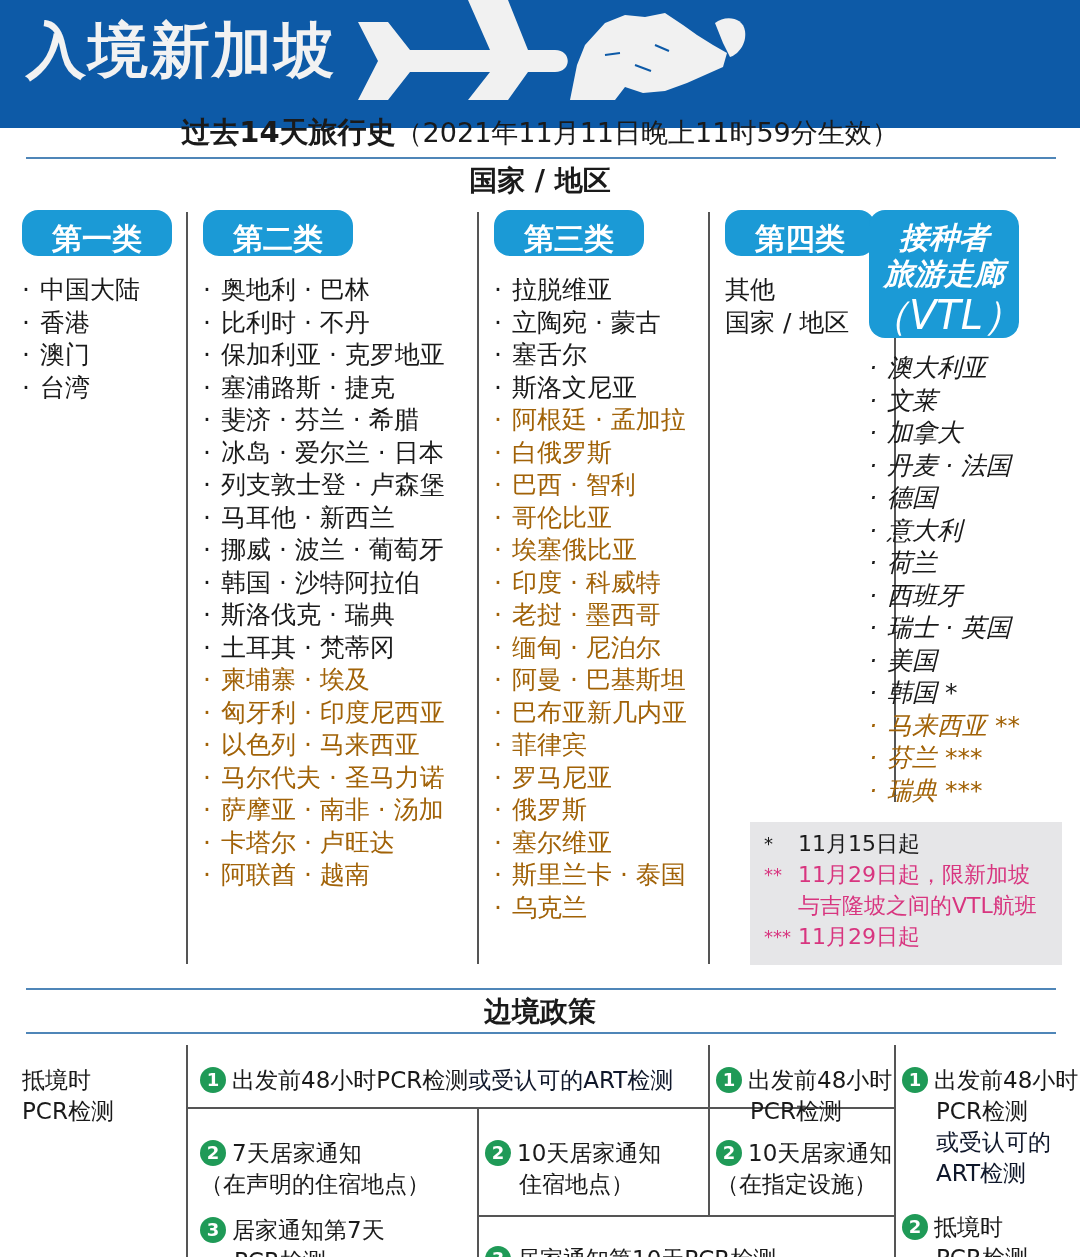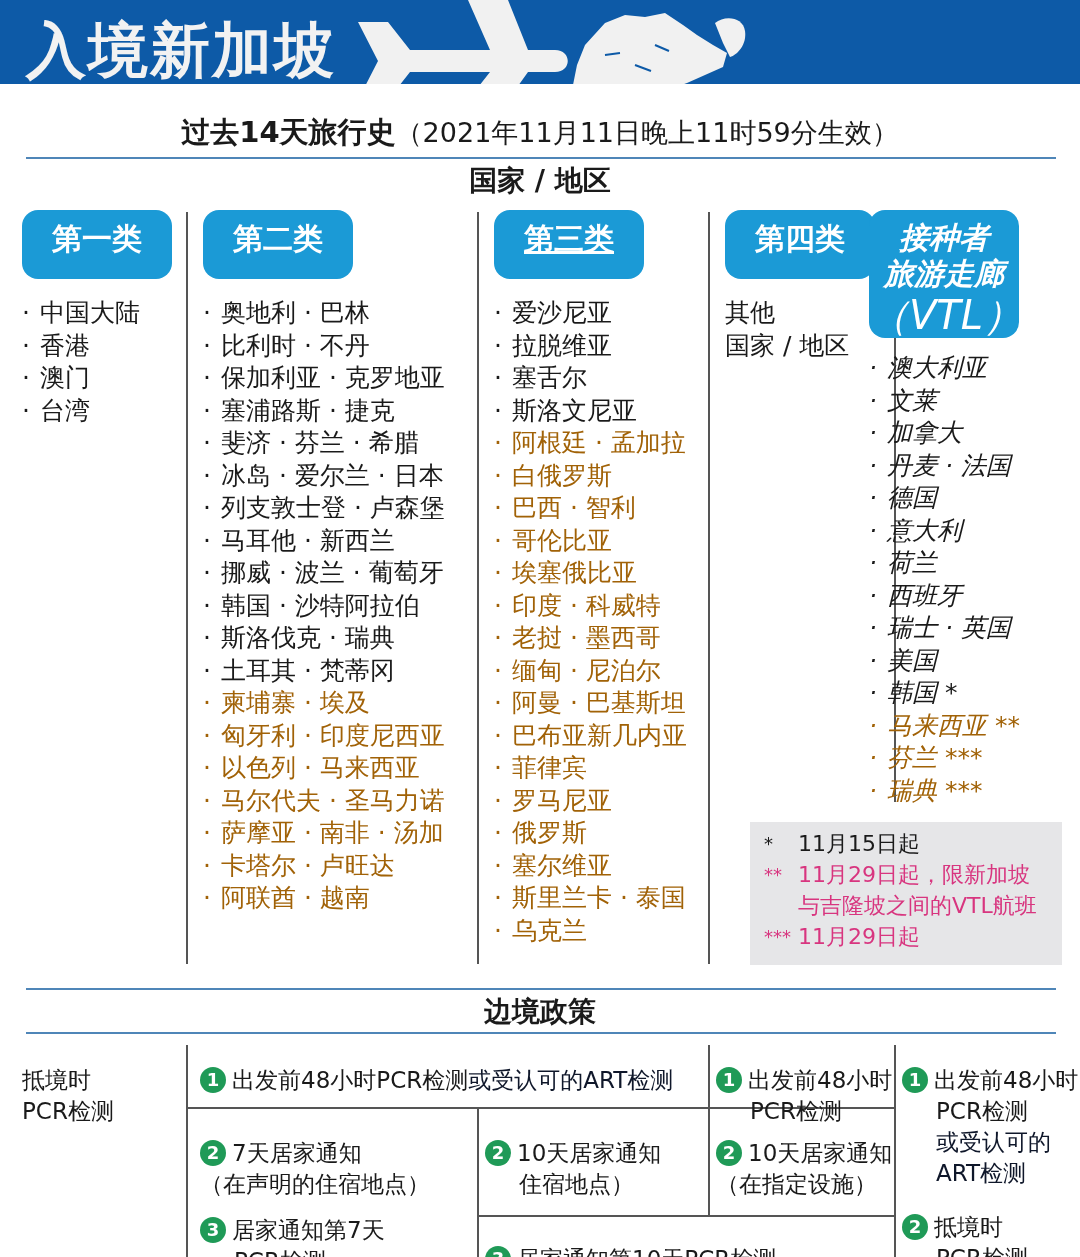--- a/index.html
+++ b/index.html
@@ -1,35 +1,35 @@
 <!DOCTYPE html>
 <html><head>
 <meta charset="utf-8">
 <style>
   * { box-sizing: border-box; margin: 0; padding: 0; }
   html, body { width: 1080px; height: 1257px; background: #ffffff; overflow: hidden; }
   body { font-family: "DejaVu Sans", "Liberation Sans", sans-serif; color: #1a1a1a; position: relative; }
 
   
-  .banner { position: absolute; left: 0; top: 0; width: 1080px; height: 84px; background: #0d5aa7; overflow: hidden; }
+  .banner { position: absolute; left: 0; top: 0; width: 1080px; height: 128px; background: #0d5aa7; overflow: hidden; }
   .banner-title { position: absolute; left: 26px; top: 14px; font-size: 60px; font-weight: bold; color: #f2f2f2; letter-spacing: 2px; line-height: 72px; }
   .banner-plane { position: absolute; left: 350px; top: 0; width: 220px; height: 100px; }
   .banner-map { position: absolute; left: 565px; top: 5px; width: 185px; height: 95px; }
 
   
   .subtitle { position: absolute; left: 0; top: 110px; width: 1080px; text-align: center; font-size: 29px; line-height: 44px; }
   .subtitle .bold { font-weight: bold; }
   .subtitle .normal { font-size: 27px; text-align: right; }
   .rule { position: absolute; left: 26px; width: 1030px; height: 2px; background: #4f86b8; }
   .region-label { position: absolute; left: 0; top: 160px; width: 1080px; text-align: center; font-size: 28px; font-weight: bold; line-height: 42px; }
 
   
   .col { position: absolute; top: 210px; }
   .vline { position: absolute; width: 1.5px; background: #555; }
-  .cat-pill { background: #1b9ad6; color: #ffffff; font-weight: bold; border-radius: 16px; text-align: center; font-size: 30px; line-height: 58px; height: 69px; }
+  .cat-pill { background: #1b9ad6; color: #ffffff; font-weight: bold; border-radius: 16px; text-align: center; font-size: 30px; line-height: 58px; height: 46px; }
   .cat-pill.tall { height: 128px; line-height: 36px; padding-top: 10px; font-size: 30px; }
   .cat-pill.tall .vtl { font-size: 40px; line-height: 46px; font-weight: normal; }
   .list { list-style: none; margin-top: 18px; }
   .list li { font-size: 25px; line-height: 32.5px; white-space: nowrap; }
   .list li.red { color: #a16207; }
   .list li .bullet { display: inline-block; width: 18px; text-align: left; }
   .other-text { font-size: 25px; line-height: 32.5px; margin-top: 18px; }
 
   
   .notes { position: absolute; left: 750px; top: 822px; width: 312px; height: 143px; background: #e6e6e8; padding: 6px 0 0 14px; }
@@ -99,24 +99,24 @@
     <li class="red"><span class="bullet">·</span><span>匈牙利 · 印度尼西亚</span></li>
     <li class="red"><span class="bullet">·</span><span>以色列 · 马来西亚</span></li>
     <li class="red"><span class="bullet">·</span><span>马尔代夫 · 圣马力诺</span></li>
     <li class="red"><span class="bullet">·</span><span>萨摩亚 · 南非 · 汤加</span></li>
     <li class="red"><span class="bullet">·</span><span>卡塔尔 · 卢旺达</span></li>
     <li class="red"><span class="bullet">·</span><span>阿联酋 · 越南</span></li>
   </ul>
 </div>
 
 <div class="col" style="left:494px; width:210px;">
-  <div class="cat-pill" style="width:150px;text-decoration:underline;">第三类</div>
+  <div class="cat-pill" style="width:150px;">第三类</div>
   <ul class="list">
-    <li><span class="bullet">·</span><span>爱沙尼亚</span></li>
     <li><span class="bullet">·</span><span>拉脱维亚</span></li>
+    <li><span class="bullet">·</span><span>立陶宛 · 蒙古</span></li>
     <li><span class="bullet">·</span><span>塞舌尔</span></li>
     <li><span class="bullet">·</span><span>斯洛文尼亚</span></li>
     <li class="red"><span class="bullet">·</span><span>阿根廷 · 孟加拉</span></li>
     <li class="red"><span class="bullet">·</span><span>白俄罗斯</span></li>
     <li class="red"><span class="bullet">·</span><span>巴西 · 智利</span></li>
     <li class="red"><span class="bullet">·</span><span>哥伦比亚</span></li>
     <li class="red"><span class="bullet">·</span><span>埃塞俄比亚</span></li>
     <li class="red"><span class="bullet">·</span><span>印度 · 科威特</span></li>
     <li class="red"><span class="bullet">·</span><span>老挝 · 墨西哥</span></li>
     <li class="red"><span class="bullet">·</span><span>缅甸 · 尼泊尔</span></li>

